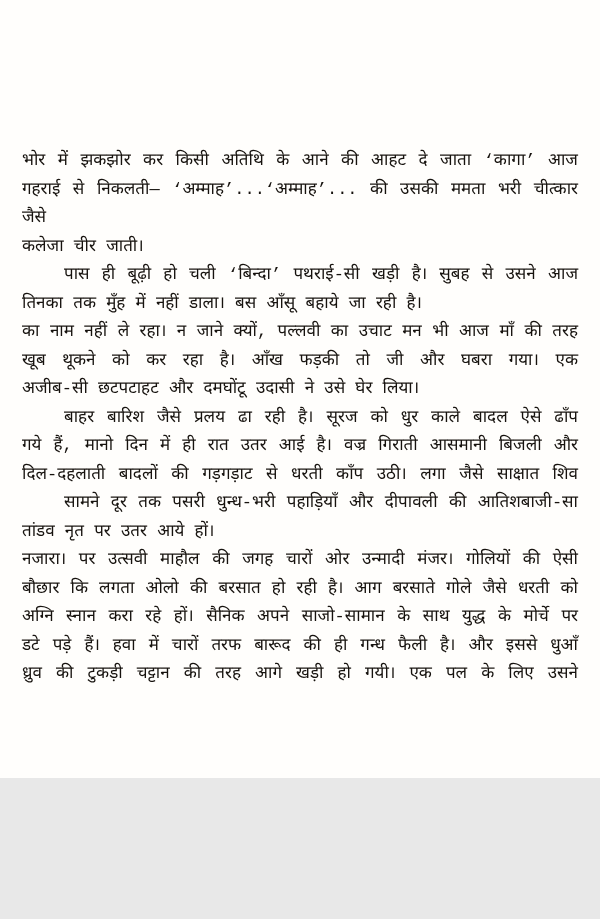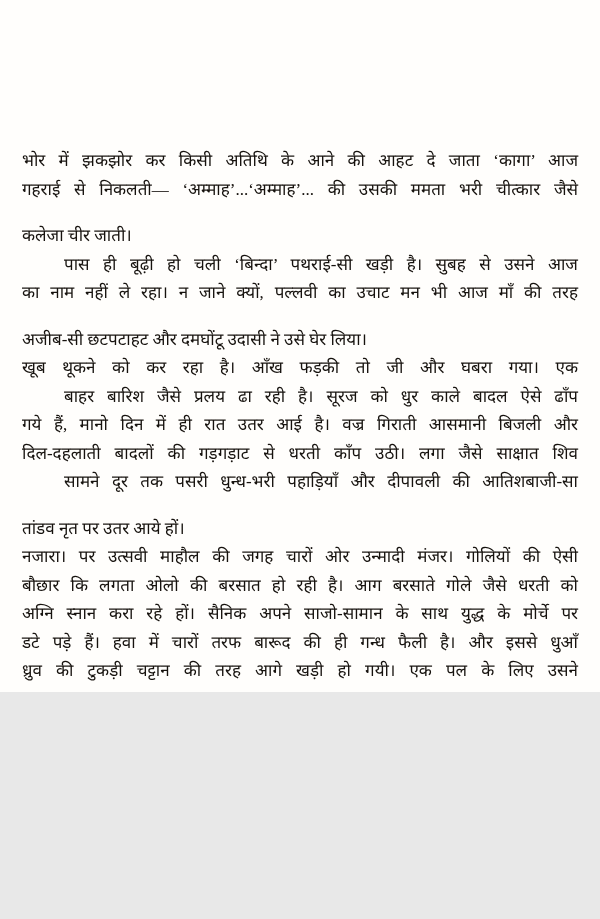--- a/index.html
+++ b/index.html
@@ -3,45 +3,44 @@
 <meta charset="utf-8">
 <style>
   html, body {
     margin: 0;
     padding: 0;
     background: #e8e8e8;
   }
   .page {
     position: relative;
     width: 600px;
-    height: 692px;
+    height: 778px;
     margin: 0 auto;
     background: #fffefc;
-    font-family: Liberation Serif, serif;
+    font-family: Liberation Mono, monospace;
     color: #16120e;
     overflow: hidden;
     box-sizing: border-box;
   }
   .text-block {
     position: absolute;
     left: 22px;
     top: 147px;
     width: 556px;
     font-size: 17px;
     font-weight: 500;
     line-height: 28.5px;
   }
   .line {
     text-align: justify;
     
     text-align-last: justify;
   }
   .line.para-end {
     text-align-last: left;
-    margin-top: 18px;
   }
   .line.indent {
     text-indent: 42px;
   }
   .footer {
     position: absolute;
     left: 22px;
     top: 880px;
     width: 556px;
     text-align: right;
@@ -52,23 +51,24 @@
 </style>
 </head>
 <body>
 
 <div class="page">
   <div class="text-block" id="text-block">
       <div class="line">भोर में झकझोर कर किसी अतिथि के आने की आहट दे जाता ‘कागा’ आज</div>
       <div class="line">गहराई से निकलती— ‘अम्माह’...‘अम्माह’... की उसकी ममता भरी चीत्कार जैसे</div>
       <div class="line para-end">कलेजा चीर जाती।</div>
       <div class="line indent">पास ही बूढ़ी हो चली ‘बिन्दा’ पथराई-सी खड़ी है। सुबह से उसने आज</div>
+      <div class="line para-end">तिनका तक मुँह में नहीं डाला। बस आँसू बहाये जा रही है।</div>
       <div class="line">का नाम नहीं ले रहा। न जाने क्यों, पल्लवी का उचाट मन भी आज माँ की तरह</div>
+      <div class="line">खूब थूकने को कर रहा है। आँख फड़की तो जी और घबरा गया। एक</div>
       <div class="line para-end">अजीब-सी छटपटाहट और दमघोंटू उदासी ने उसे घेर लिया।</div>
-      <div class="line">खूब थूकने को कर रहा है। आँख फड़की तो जी और घबरा गया। एक</div>
       <div class="line indent">बाहर बारिश जैसे प्रलय ढा रही है। सूरज को धुर काले बादल ऐसे ढाँप</div>
       <div class="line">गये हैं, मानो दिन में ही रात उतर आई है। वज्र गिराती आसमानी बिजली और</div>
       <div class="line">दिल-दहलाती बादलों की गड़गड़ाट से धरती काँप उठी। लगा जैसे साक्षात शिव</div>
       <div class="line indent">सामने दूर तक पसरी धुन्ध-भरी पहाड़ियाँ और दीपावली की आतिशबाजी-सा</div>
       <div class="line para-end">तांडव नृत पर उतर आये हों।</div>
       <div class="line">नजारा। पर उत्सवी माहौल की जगह चारों ओर उन्मादी मंजर। गोलियों की ऐसी</div>
       <div class="line">बौछार कि लगता ओलो की बरसात हो रही है। आग बरसाते गोले जैसे धरती को</div>
       <div class="line">अग्नि स्नान करा रहे हों। सैनिक अपने साजो-सामान के साथ युद्ध के मोर्चे पर</div>
       <div class="line">डटे पड़े हैं। हवा में चारों तरफ बारूद की ही गन्ध फैली है। और इससे धुआँ</div>
       <div class="line">ध्रुव की टुकड़ी चट्टान की तरह आगे खड़ी हो गयी। एक पल के लिए उसने</div>

